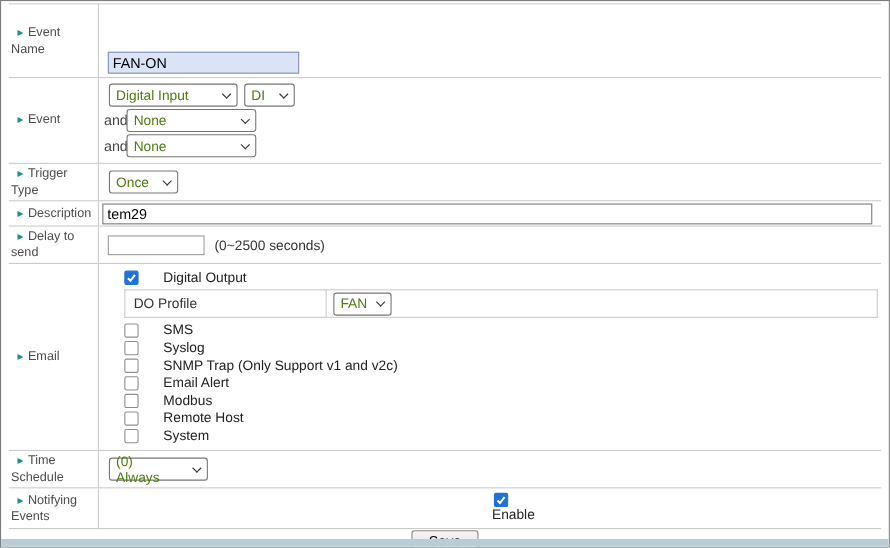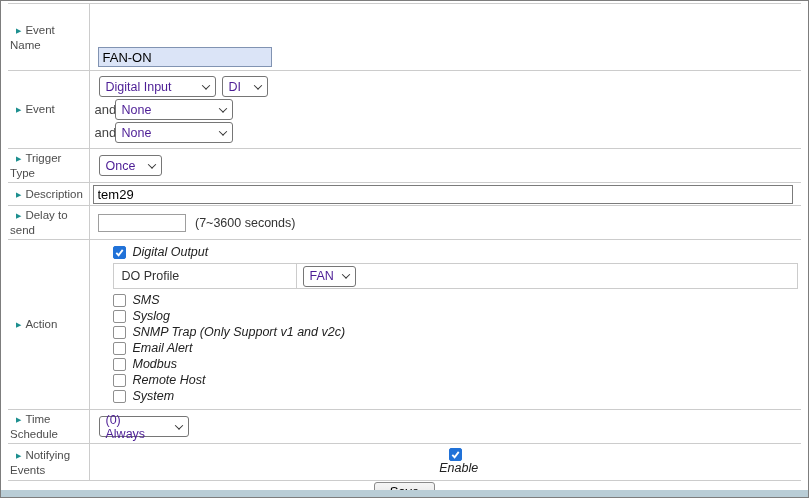--- a/index.html
+++ b/index.html
@@ -40,21 +40,21 @@
     border:1px solid #7b7b7b; background:#fff; height:20px; padding:0 4px;
   }
   input.txt.hl { background:#dbe4f7; border-color:#8193b2; width:174px; }
   input.txt.wide { width:calc(100% - 5px); height:19px; }
   input.txt.small { width:88px; height:18px; border-color:#9e9e9e; }
 
   
   .sel {
     display:inline-flex; align-items:center; justify-content:space-between;
     height:21px; border:1px solid #767676; border-radius:3px; background:#fff;
-    padding:0 6px 0 6px; font-size:12.5px; color:#4c1d95; cursor:default; vertical-align:middle;
+    padding:0 6px 0 6px; font-size:12.5px; color:#4d7c0f; cursor:default; vertical-align:middle;
   }
   .chev {
     width:6px; height:6px; border-right:1.6px solid #333; border-bottom:1.6px solid #333;
     transform:rotate(45deg) translate(-1px,-1px); margin-left:7px; flex:none;
   }
   .hint { font-size:12.5px; color:#333; margin-left:6px; }
   .and-lbl { font-size:13px; color:#444; display:inline-block; width:20px; }
 
   .evt-line { margin:2px 0 2px 1px; display:flex; align-items:center; }
   .evt-line.first { margin-left:5px; }
@@ -62,21 +62,21 @@
 
   
   .cb {
     display:inline-flex; align-items:center; justify-content:center;
     width:13px; height:13px; border-radius:2px; flex:none;
     background:#fff; border:1px solid #8f8f8f; cursor:pointer;
   }
   .cb.checked { background:#2172d8; border-color:#2172d8; }
   .cb svg { display:block; }
   .cb-row { display:flex; align-items:center; margin:1px 0; line-height:15px; }
-  .cb-label { margin-left:7px; font-size:12.5px; color:#222;font-style:italic; }
+  .cb-label { margin-left:23px; font-size:12.5px; color:#222; }
 
   .action-content { margin-left:19px; }
   table.subtbl { border-collapse:collapse; width:100%; margin:3px 0 4px 0; }
   table.subtbl td { border:1px solid #cccccc; height:25px; font-size:12.5px; color:#333; }
   td.subtbl-label { width:183px; padding-left:8px; }
   td.subtbl-val { padding-left:6px; }
 
   td.save-row { text-align:center; height:22px; padding:1px 0 2px 0; }
   button.save-btn {
     font-family:"Liberation Sans", sans-serif; font-size:13px; color:#000;
@@ -146,26 +146,26 @@
       <td class="item-col"><span class="arrow">▶</span><span>Description</span></td>
       <td class="set-col" style="padding:1px 3px 1px 3px;">
         <input class="txt wide" value="tem29" style="">
       </td>
     </tr>
 
     <tr style="height:31px;">
       <td class="item-col"><span class="arrow">▶</span><span>Delay to send</span></td>
       <td class="set-col">
         <input class="txt small" style="margin-left: 4px;">
-        <span class="hint">(7~3600 seconds)</span>
+        <span class="hint">(0~2500 seconds)</span>
       </td>
     </tr>
 
     <tr style="height:150px;">
-      <td class="item-col"><span class="arrow">▶</span><span>Action</span></td>
+      <td class="item-col"><span class="arrow">▶</span><span>Email</span></td>
       <td class="set-col" style="vertical-align:middle; padding-top:4px; padding-bottom:4px;">
         <div class="action-content">
           <div class="cb-row">
             <span class="cb checked">
                   <svg width="11" height="11" viewBox="0 0 12 12">
                     <path d="M2.5 6.5 L5 9 L9.5 3.2" stroke="#fff" stroke-width="2" fill="none"></path>
                   </svg>
                 </span>
             <span class="cb-label">Digital Output</span>
           </div>

